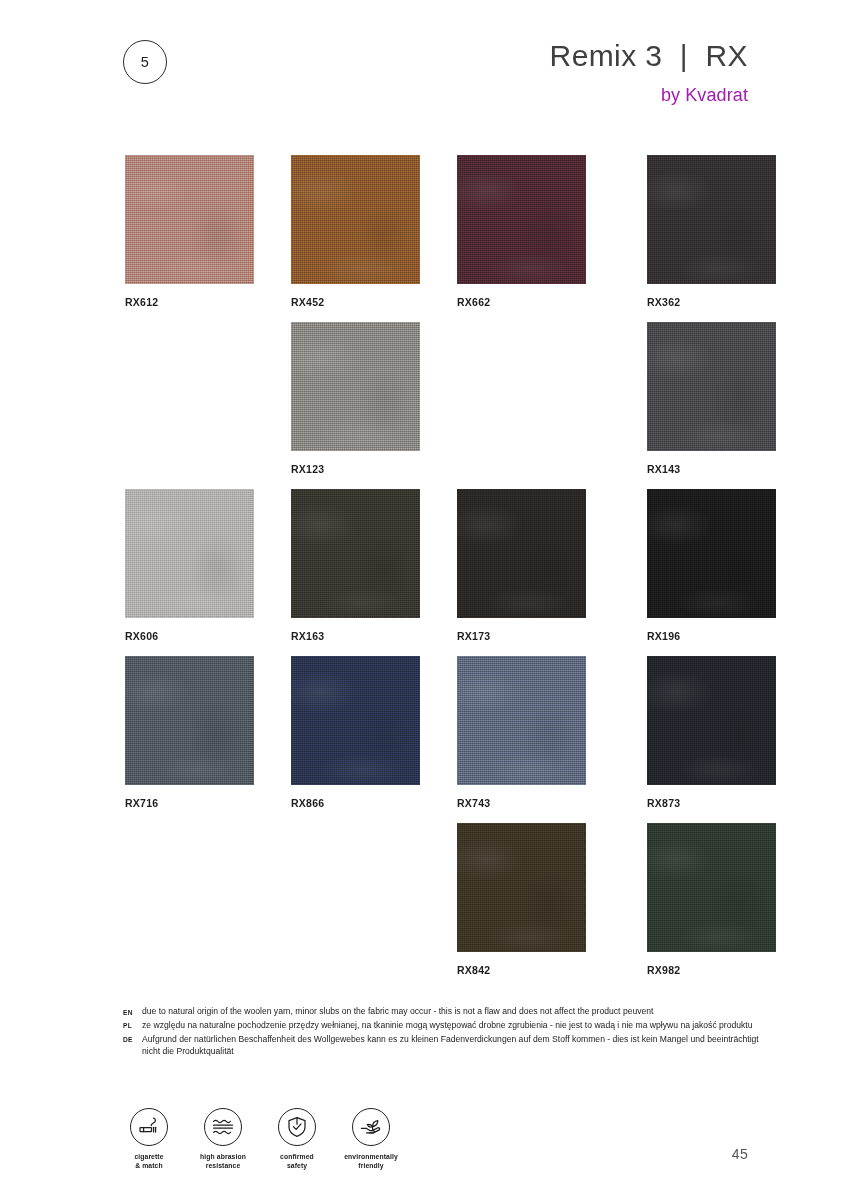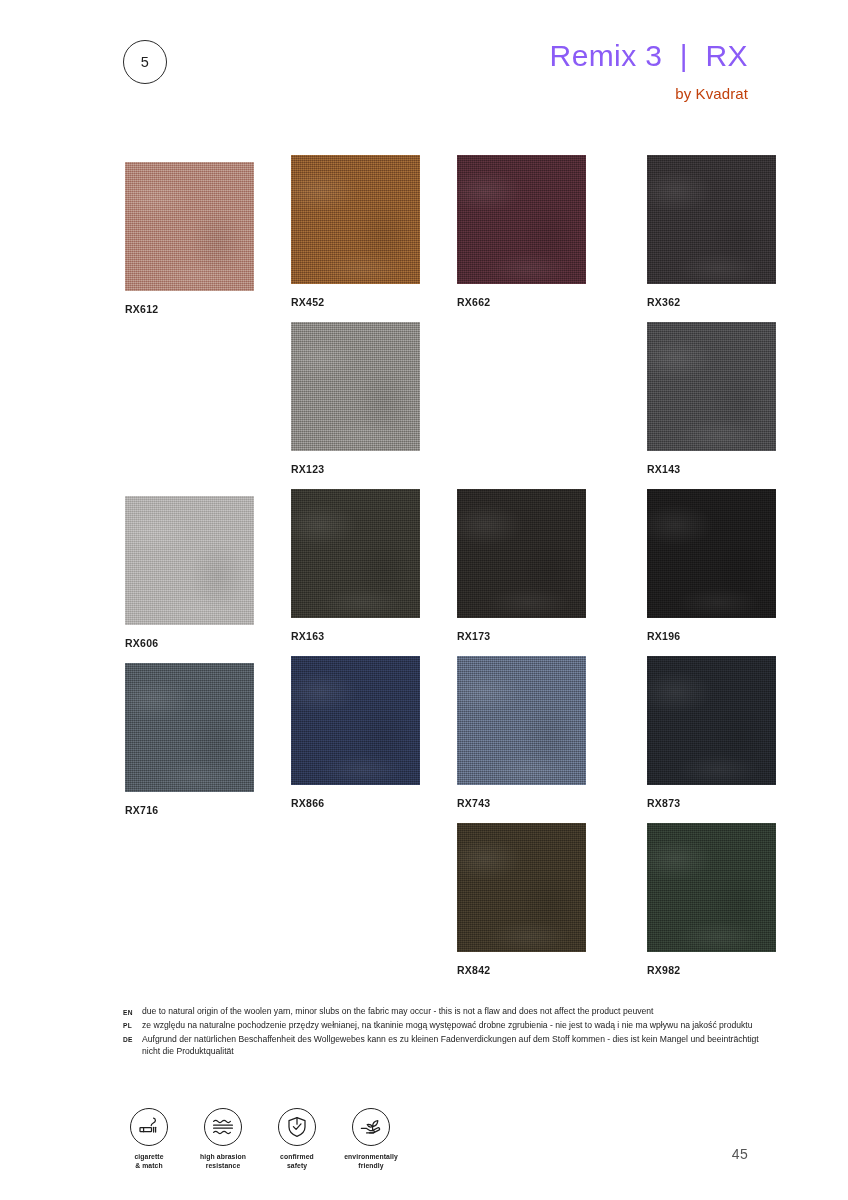--- a/index.html
+++ b/index.html
@@ -48,30 +48,30 @@
   .title-block {
     position: absolute;
     right: 100px;
     top: 40px;
     text-align: right;
   }
 
   .title-main {
     font-size: 30px;
     font-weight: 300;
-    color: #8b5cf6;
+    color: #404040;
     letter-spacing: 0.4px;
     line-height: 1.05;
     white-space: pre;
   }
 
   .title-sub {
-    font-size: 15px;
+    font-size: 18px;
     font-weight: 400;
-    color: #c2410c;
+    color: #a21caf;
     margin-top: 13px;
     letter-spacing: 0.1px;
   }
 
   
   .grid {
     position: absolute;
     left: 125px;
     top: 155px;
     width: 626px;
@@ -80,21 +80,21 @@
   .grid-row {
     position: relative;
     height: 167px;
   }
 
   .cell {
     position: absolute;
     width: 129px;
   }
 
-  .cell.c0 { left: 0px; margin-top: 7px;   }
+  .cell.c0 { left: 0px;   }
   .cell.c1 { left: 166px; }
   .cell.c2 { left: 332px; }
   .cell.c3 { left: 522px; }
 
   .swatch {
     width: 129px;
     height: 129px;
     position: relative;
     overflow: hidden;
     background-repeat: repeat;

